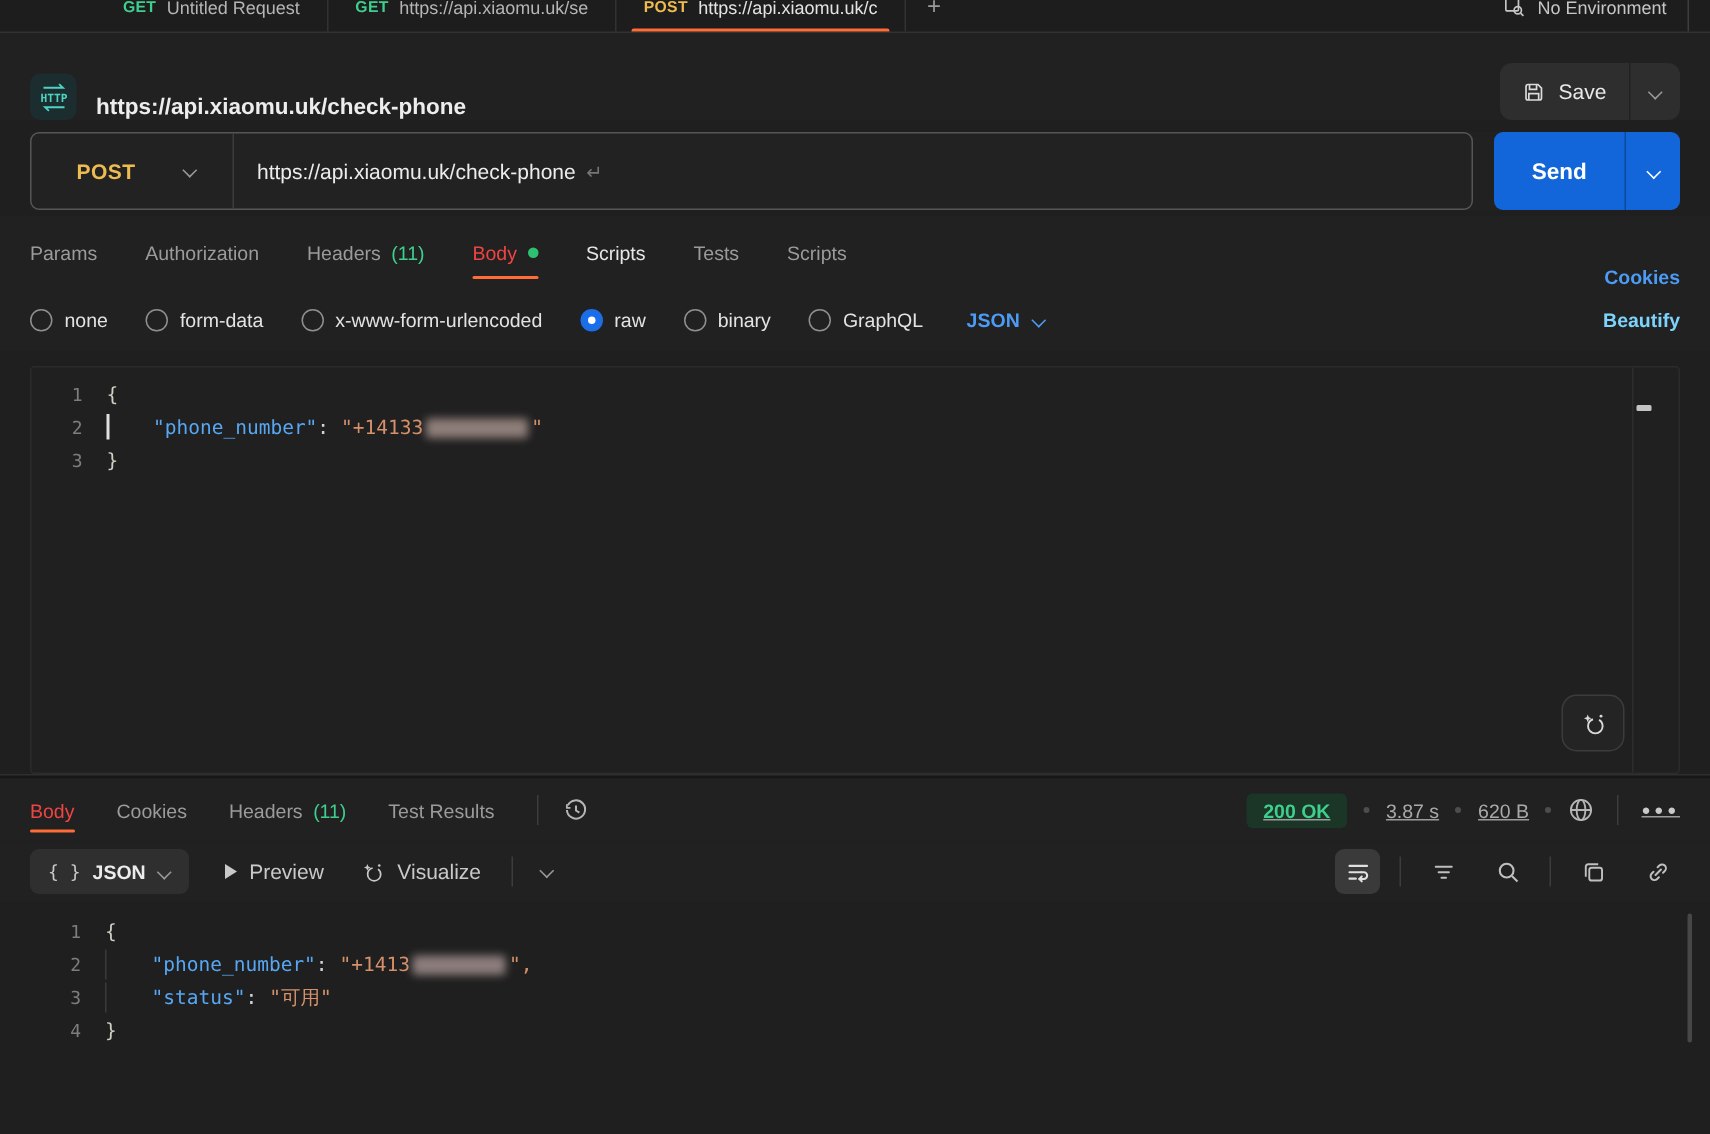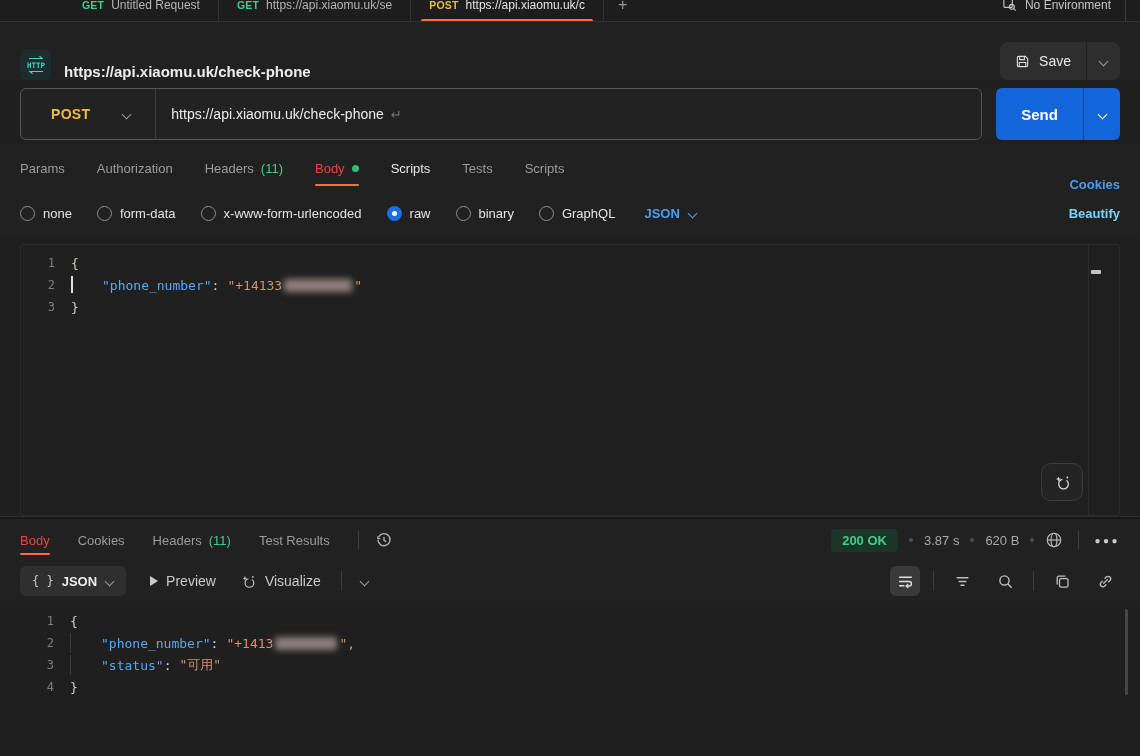--- a/index.html
+++ b/index.html
@@ -81,21 +81,21 @@
   .ruler-mark { position:absolute; top:25px; left:2px; right:3px; height:4px; background:#c4c4c4; border-radius:1px; }
   .wand-float { position:absolute; right:36px; bottom:14px; width:42px; height:38px; border:1px solid #3c3c3c; border-radius:10px; display:flex; align-items:center; justify-content:center; background:#242424; cursor:pointer; }
 
   .panel-divider { height:3px; background:#181818; border-top:1px solid #2f2f2f; margin-top:0; }
 
   
   .resp-head { display:flex; align-items:center; padding:0 20px; height:42px; font-size:13px; color:#9b9b9b; background:#212121; }
   .resp-head .rtab { margin-right:28px; }
   .htab-sep { width:1px; height:20px; background:#3d3d3d; margin:0 16px 0 0; }
   .icon-plain { display:flex; align-items:center; justify-content:center; cursor:pointer; }
-  .resp-meta { margin-left:auto; display:flex; align-items:center; gap:11px; }
+  .resp-meta { margin-left:auto; display:flex; align-items:center; gap:11px;text-decoration:underline; }
   .status-pill { background:#1b3526; color:#3ecf8e; padding:4px 11px; border-radius:4px; font-weight:600; font-size:13px; }
   .dot-sep { width:4px; height:4px; background:#4d4d4d; border-radius:50%; }
   .meta-txt { color:#a9a9a9; font-size:13px; }
   .more-dots { color:#c9c9c9; font-size:10px; letter-spacing:2.5px; cursor:pointer; }
 
   
   .resp-tools { display:flex; align-items:center; padding:0 20px; height:40px; background:#212121; }
   .json-btn { display:flex; align-items:center; gap:8px; background:#2f2f2f; border-radius:6px; height:30px; padding:0 12px; color:#ececec; font-size:13px; font-weight:600; cursor:pointer; }
   .braces-glyph { color:#c9c9c9; font-weight:400; font-family:"DejaVu Sans Mono", monospace; font-size:12px; }
   .tool-item { display:flex; gap:8px; color:#c9c9c9; font-size:14px; align-items:center; margin-left:24px; cursor:pointer; }

